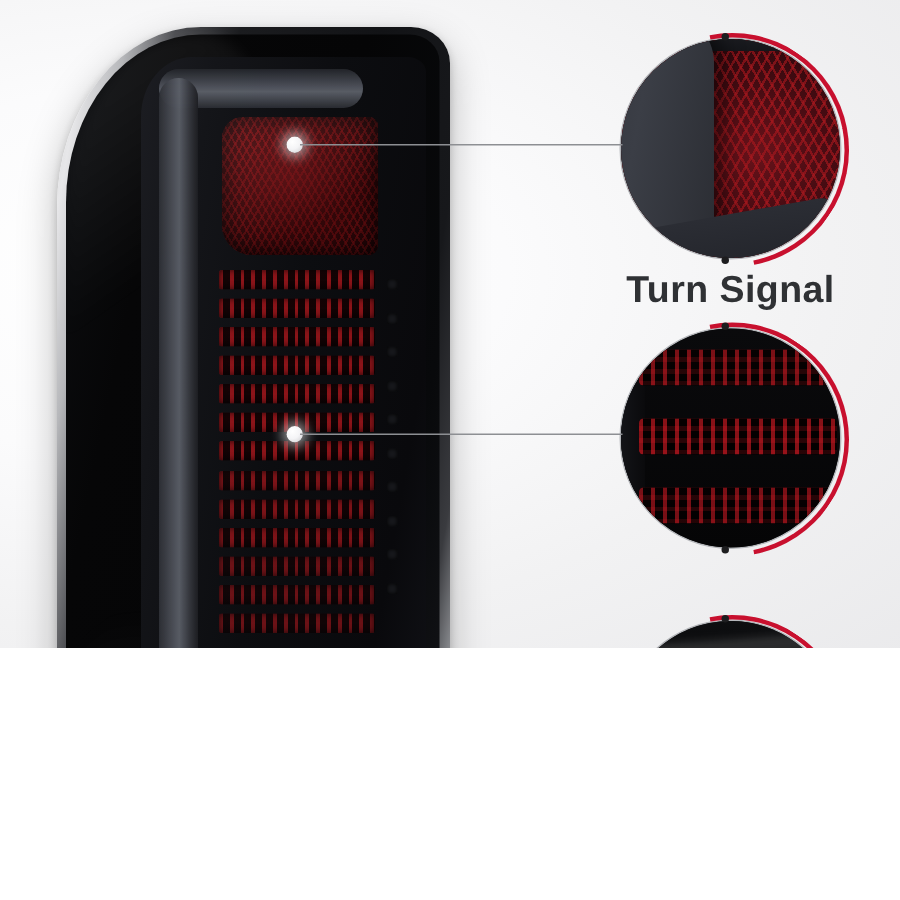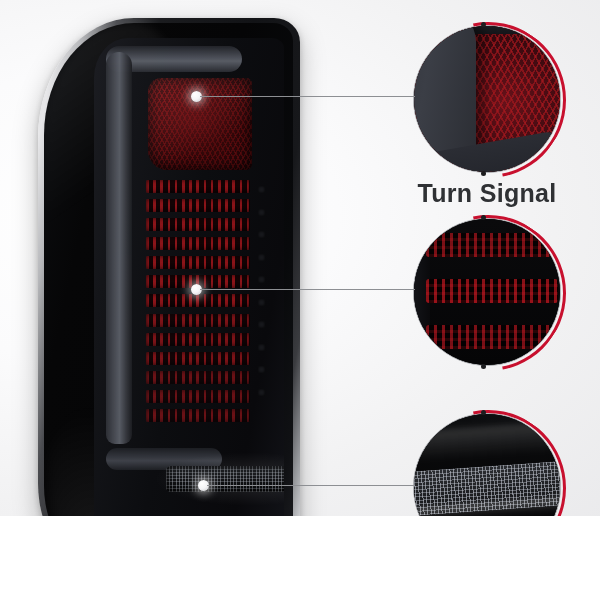--- a/index.html
+++ b/index.html
@@ -7,21 +7,21 @@
   html, body {
     margin: 0; padding: 0;
     width: 600px; height: 600px;
     overflow: hidden;
     font-family: "Liberation Sans", sans-serif;
   }
 
   #stage {
     position: relative;
     width: 600px;
-    height: 516px;
+    height: 432px;
     background:
       radial-gradient(ellipse 120% 90% at 18% 42%, #ffffff 0%, #fbfbfc 32%, #f2f2f3 62%, #e9e9eb 100%);
     overflow: hidden;
     text-align: center;
   }
 
   
   .leader {
     position: absolute;
     height: 1px;

